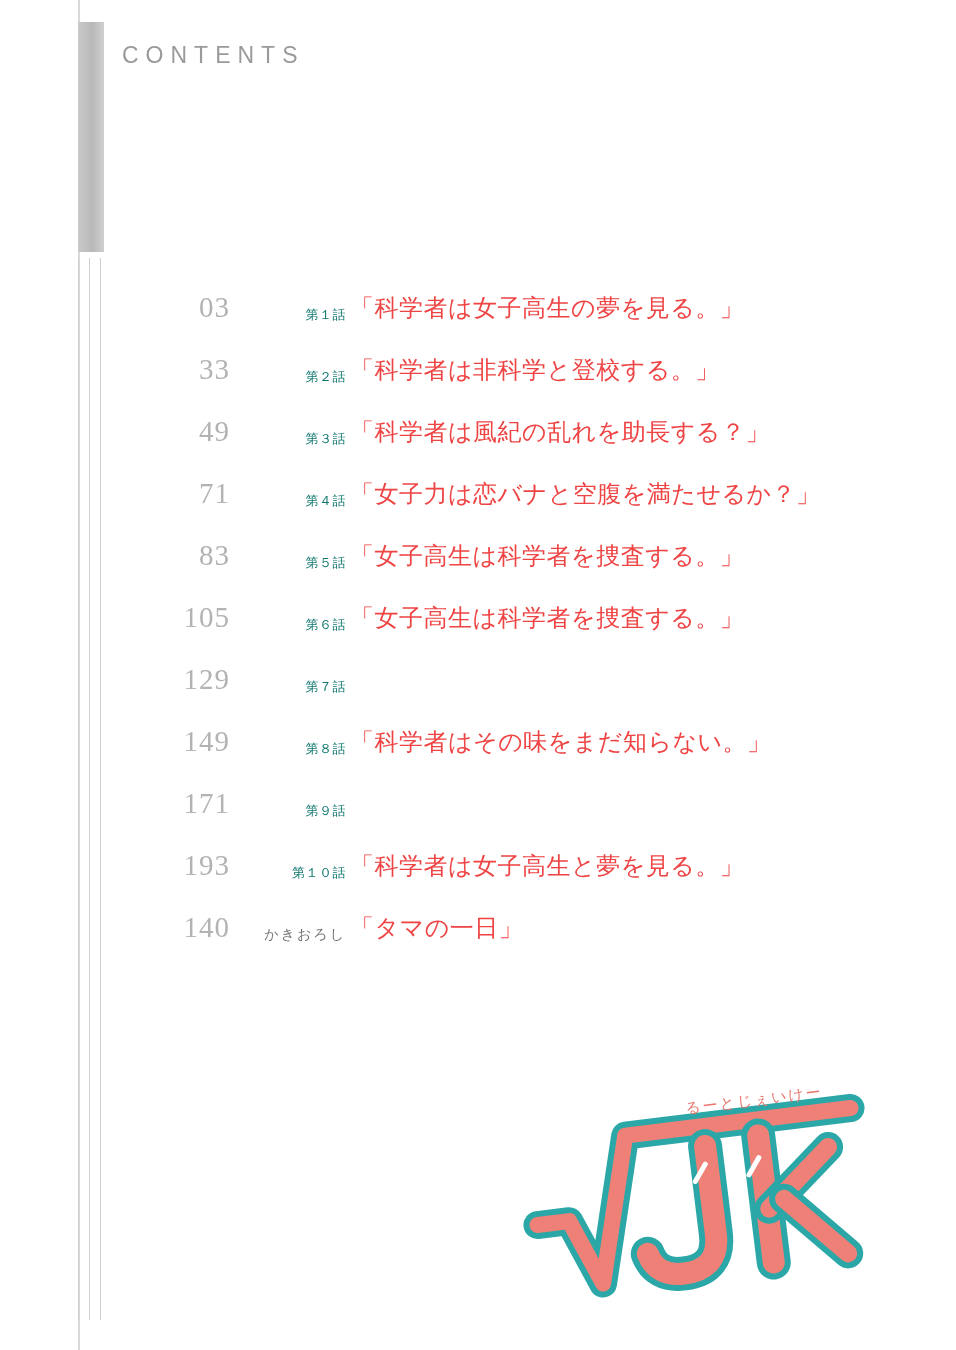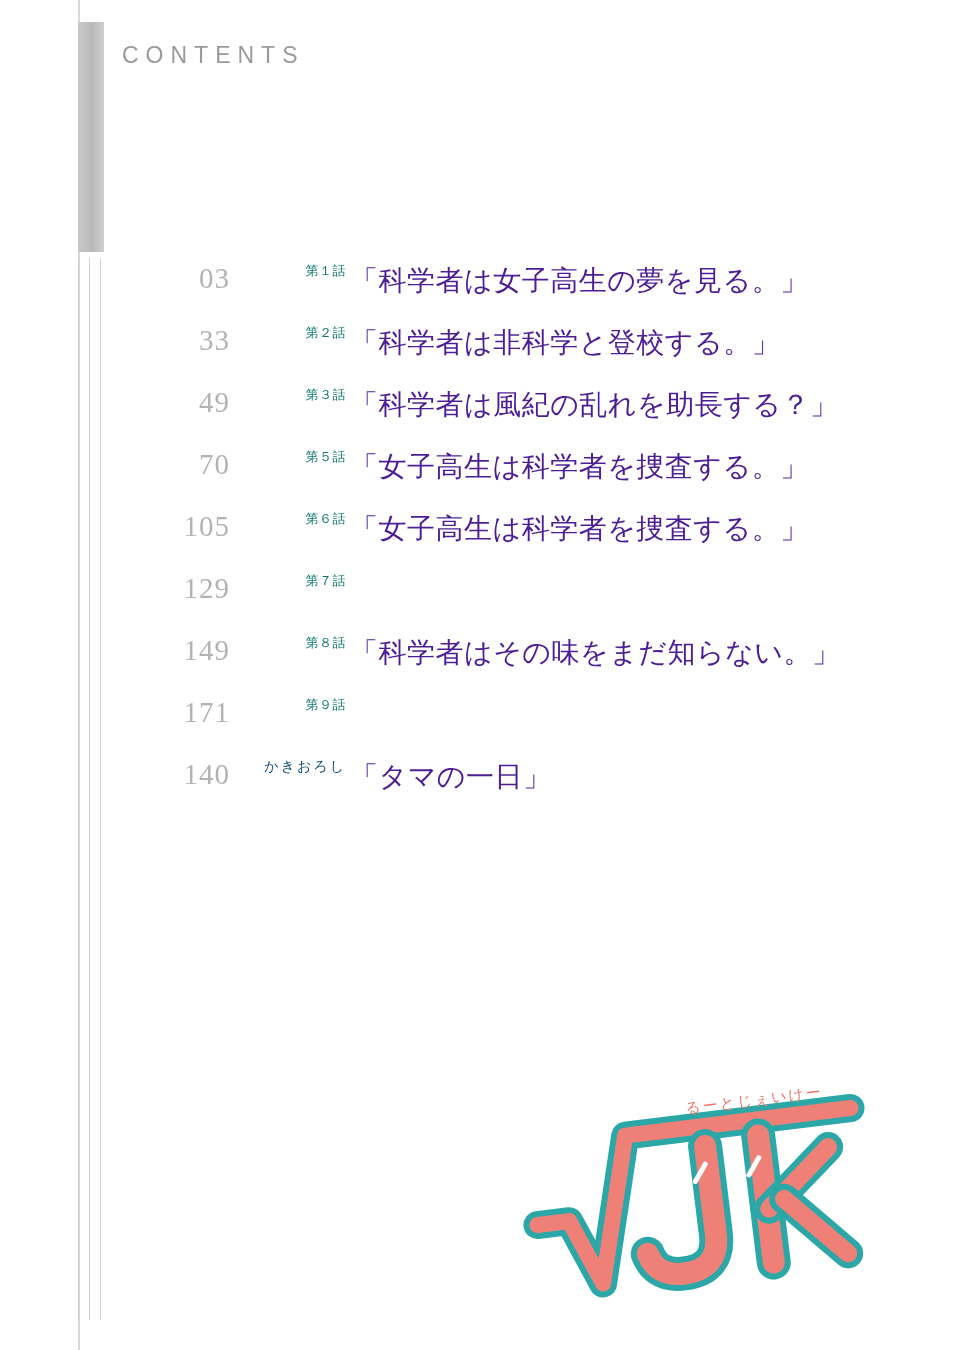--- a/index.html
+++ b/index.html
@@ -77,21 +77,21 @@
 
   
   .toc {
     position: absolute;
     left: 120px;
     top: 262px;
     width: 800px;
   }
   .toc-row {
     display: flex;
-    align-items: flex-start;
+    align-items: flex-end;
     height: 62px;
   }
   .toc-page {
     width: 110px;
     text-align: right;
     font-family: "Liberation Serif", serif;
     font-size: 29px;
     color: #b3b3b3;
     letter-spacing: 1px;
   }
@@ -100,25 +100,25 @@
     text-align: right;
     padding-right: 4px;
     font-size: 13px;
     color: #0f766e;
     letter-spacing: 0.5px;
     white-space: nowrap;
   }
   .toc-ep.small {
     font-size: 14px;
     letter-spacing: 2px;
-    color: #0c4a6e;
+    color: #737373;
   }
   .toc-title {
-    font-size: 28px;
-    color: #4c1d95;
+    font-size: 24px;
+    color: #ef4444;
     letter-spacing: 0.5px;
     white-space: nowrap;
   }
 
   
   .logo {
     position: absolute;
     left: 515px;
     top: 1085px;
     width: 370px;
@@ -166,23 +166,28 @@
       <div class="toc-ep">第２話</div>
       <div class="toc-title">「科学者は非科学と登校する。」</div>
     </div>
 
     <div class="toc-row">
       <div class="toc-page">49</div>
       <div class="toc-ep">第３話</div>
       <div class="toc-title">「科学者は風紀の乱れを助長する？」</div>
     </div>
 
-
-    <div class="toc-row">
-      <div class="toc-page">70</div>
+    <div class="toc-row">
+      <div class="toc-page">71</div>
+      <div class="toc-ep">第４話</div>
+      <div class="toc-title">「女子力は恋バナと空腹を満たせるか？」</div>
+    </div>
+
+    <div class="toc-row">
+      <div class="toc-page">83</div>
       <div class="toc-ep">第５話</div>
       <div class="toc-title">「女子高生は科学者を捜査する。」</div>
     </div>
 
     <div class="toc-row">
       <div class="toc-page">105</div>
       <div class="toc-ep">第６話</div>
       <div class="toc-title">「女子高生は科学者を捜査する。」</div>
     </div>
 
@@ -195,20 +200,25 @@
       <div class="toc-page">149</div>
       <div class="toc-ep">第８話</div>
       <div class="toc-title">「科学者はその味をまだ知らない。」</div>
     </div>
 
     <div class="toc-row">
       <div class="toc-page">171</div>
       <div class="toc-ep">第９話</div>
     </div>
 
+    <div class="toc-row">
+      <div class="toc-page">193</div>
+      <div class="toc-ep">第１０話</div>
+      <div class="toc-title">「科学者は女子高生と夢を見る。」</div>
+    </div>
 
     <div class="toc-row">
       <div class="toc-page">140</div>
       <div class="toc-ep small">かきおろし</div>
       <div class="toc-title">「タマの一日」</div>
     </div>
 
   </div>
 
   <div class="logo">

